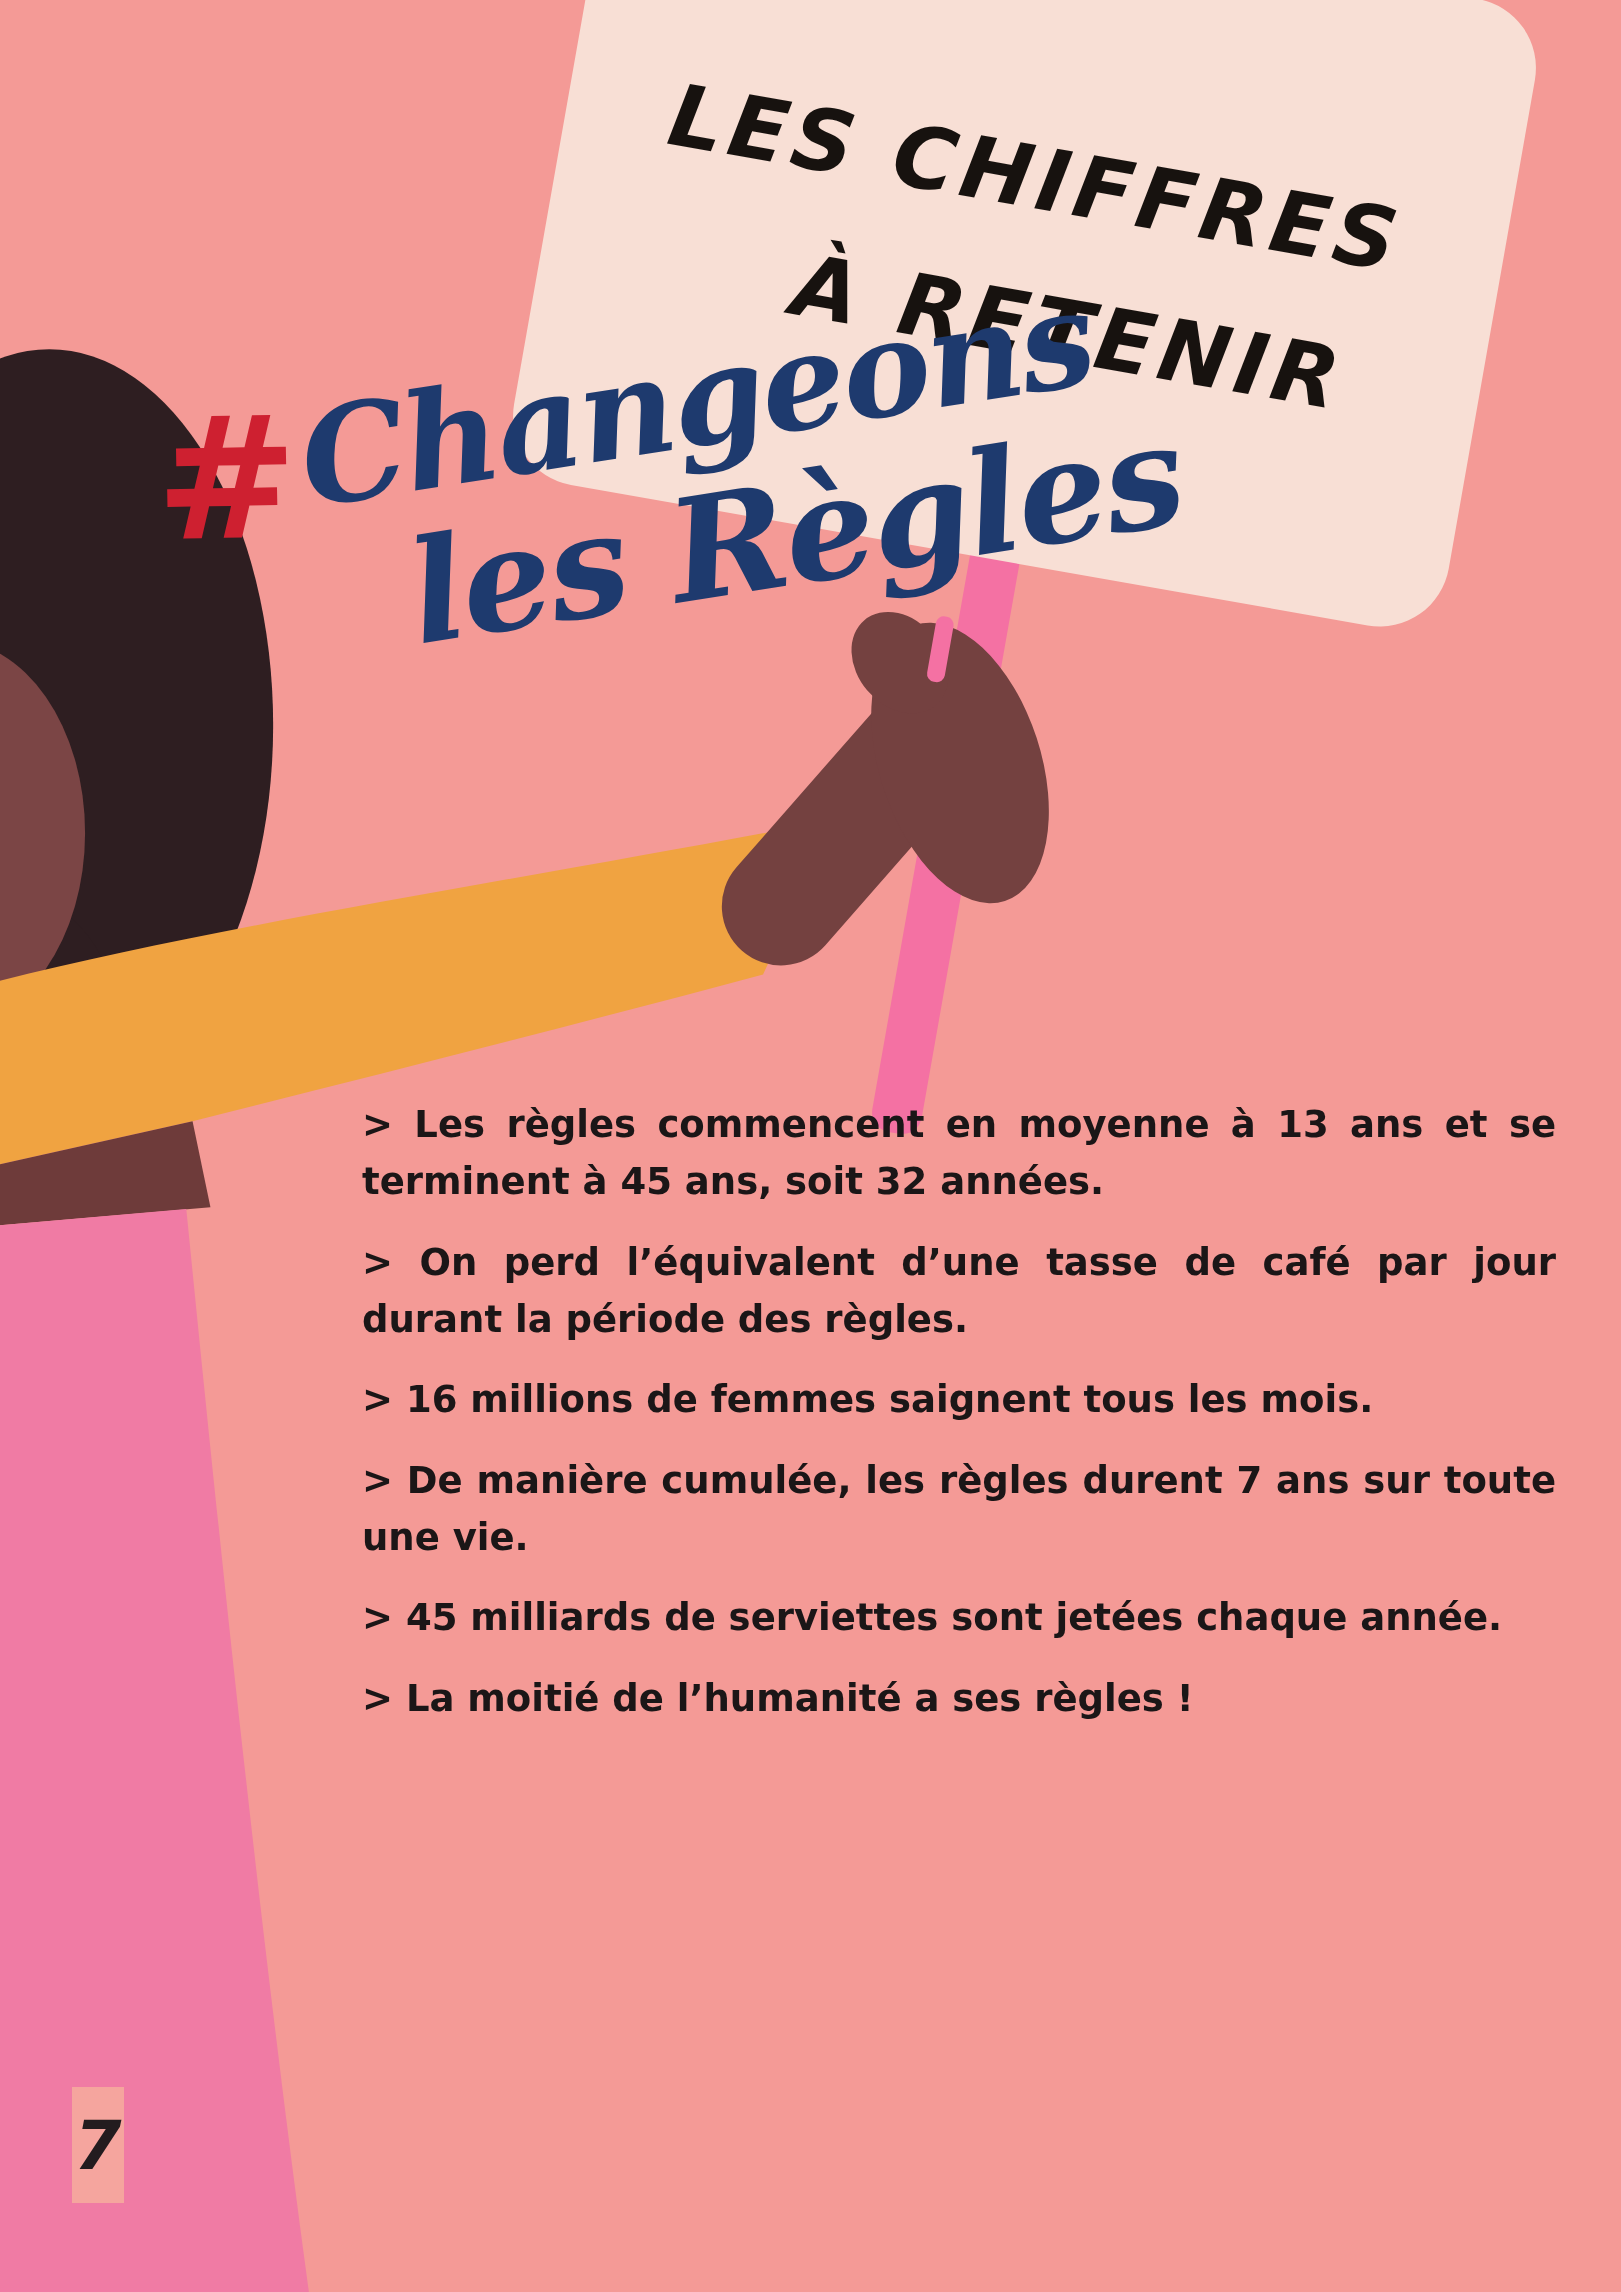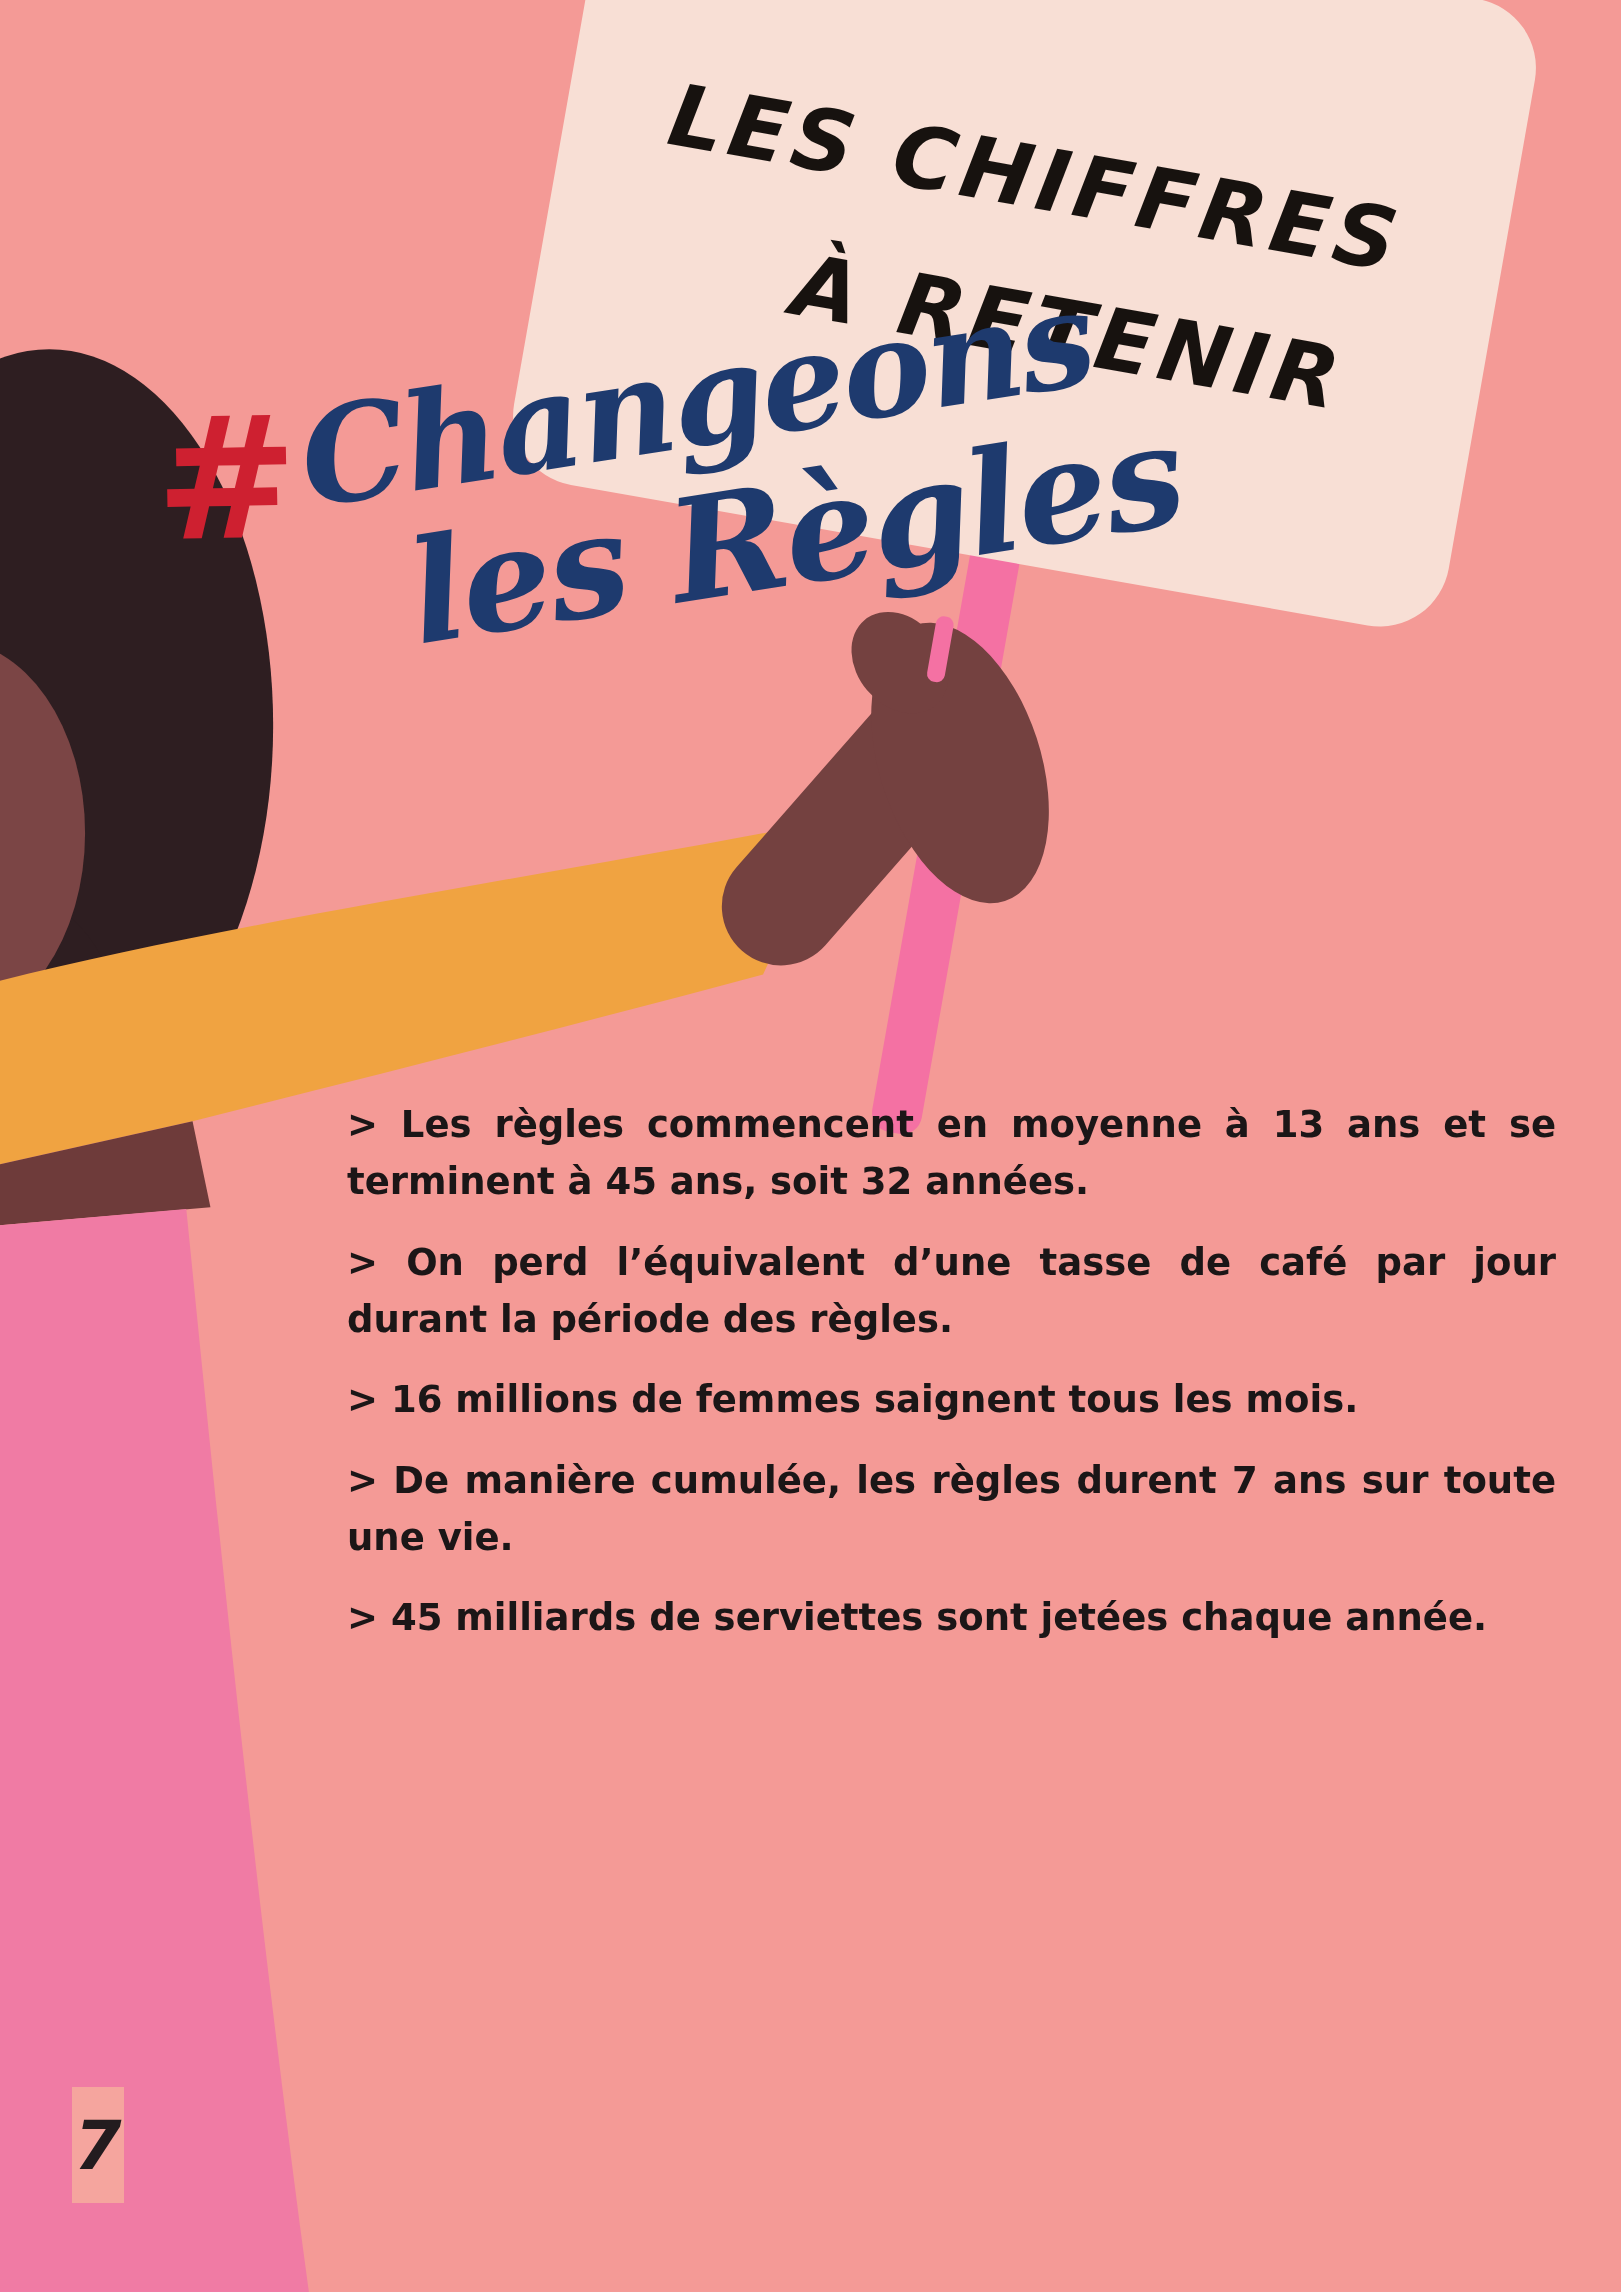--- a/index.html
+++ b/index.html
@@ -45,21 +45,21 @@
     font-size:142px;letter-spacing:-2.7px;
   }
 
   
   .bullets{
     position:absolute;left:347px;top:1096px;width:1209px;z-index:4;
     font-family:"DejaVu Sans", sans-serif;font-weight:bold;
     font-size:37px;line-height:1.55;color:#1B1617;
     text-align:justify;
   }
-  .bullets p{margin:0 0 23px 0;}
+  .bullets p{margin:0 0 23px 15px;}
   .bullets p:last-child{text-align:left;}
 
   
   .page-badge{
     position:absolute;left:72px;top:2087px;width:52px;height:116px;
     background:#F5A59E;z-index:4;
     display:flex;align-items:center;justify-content:center;
   }
   .page-badge span{
     font-family:"DejaVu Sans", sans-serif;font-weight:bold;font-style:italic;
@@ -108,20 +108,21 @@
     </div>
     <div class="hashtag-line2">les Règles</div>
   </div>
 
   <div class="bullets">
     <p>&gt; Les règles commencent en moyenne à 13 ans et se terminent à 45 ans, soit 32 années.</p>
     <p>&gt; On perd l’équivalent d’une tasse de café par jour durant la période des règles.</p>
     <p>&gt; 16 millions de femmes saignent tous les mois.</p>
     <p>&gt; De manière cumulée, les règles durent 7 ans sur toute une vie.</p>
     <p>&gt; 45 milliards de serviettes sont jetées chaque année.</p>
+    <p>&gt; La moitié de l’humanité a ses règles !</p>
   </div>
 
   <div class="page-badge">
     <span>7</span>
   </div>
 
 </div>
 
 
 </body></html>

